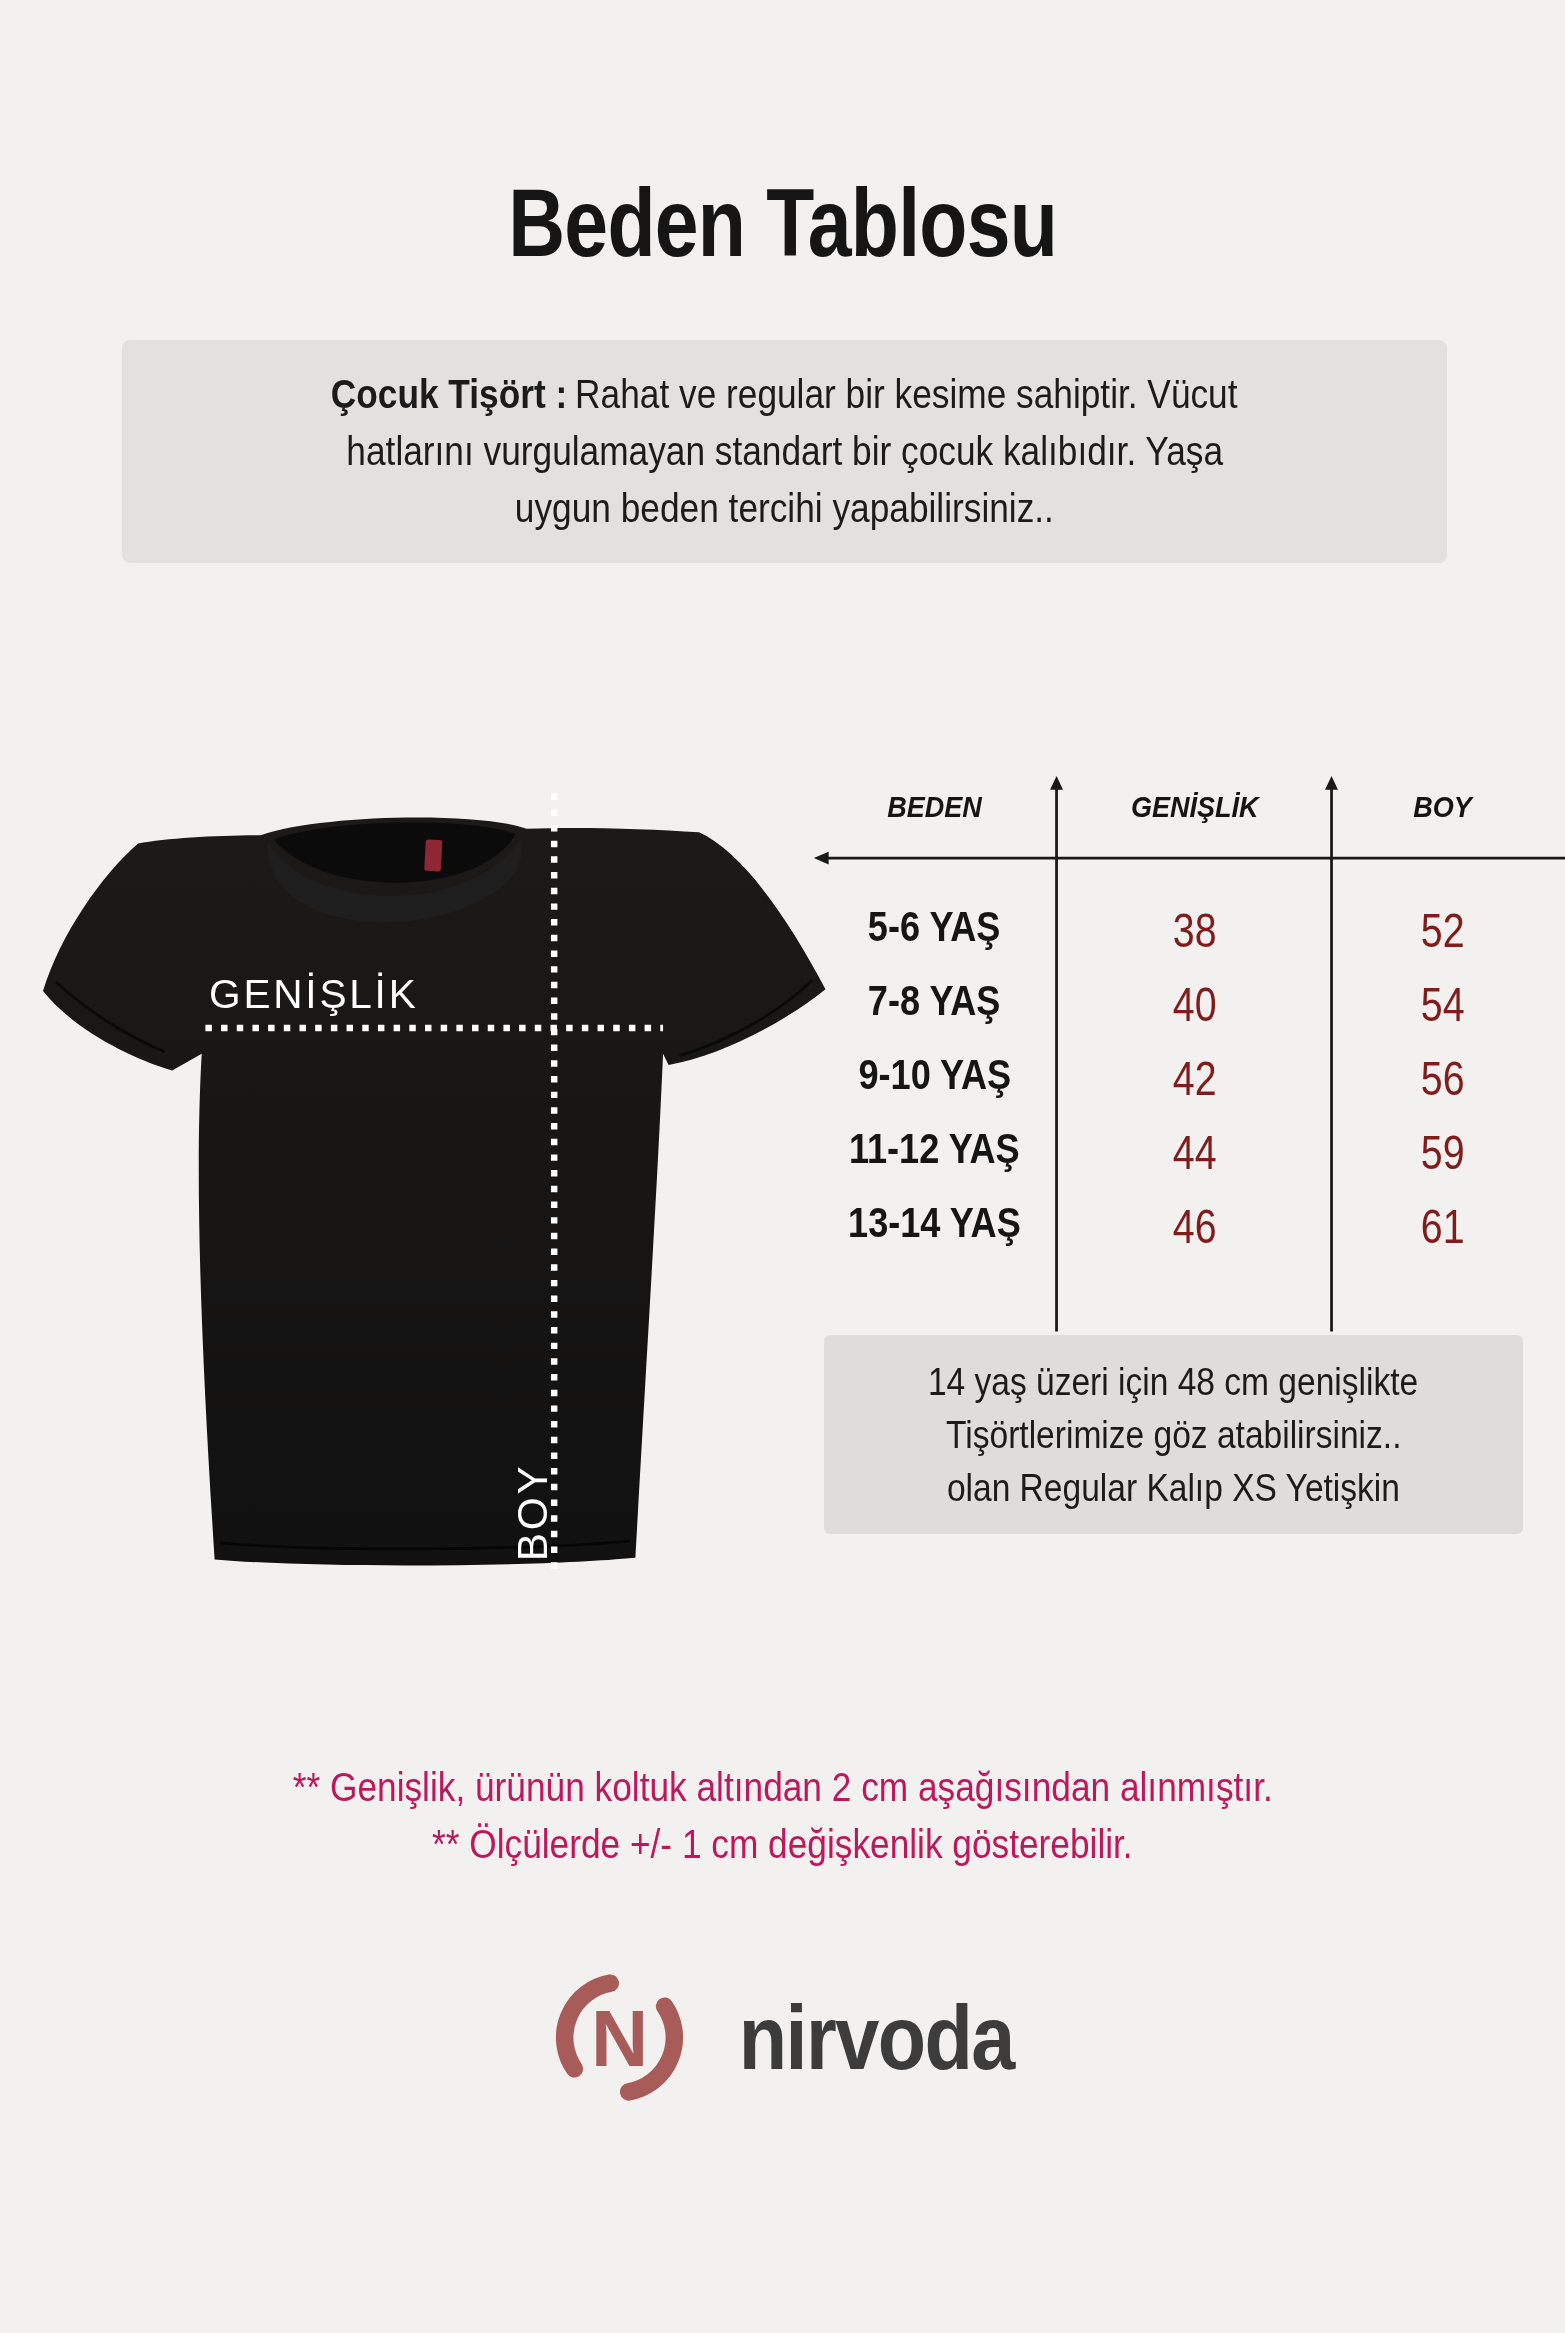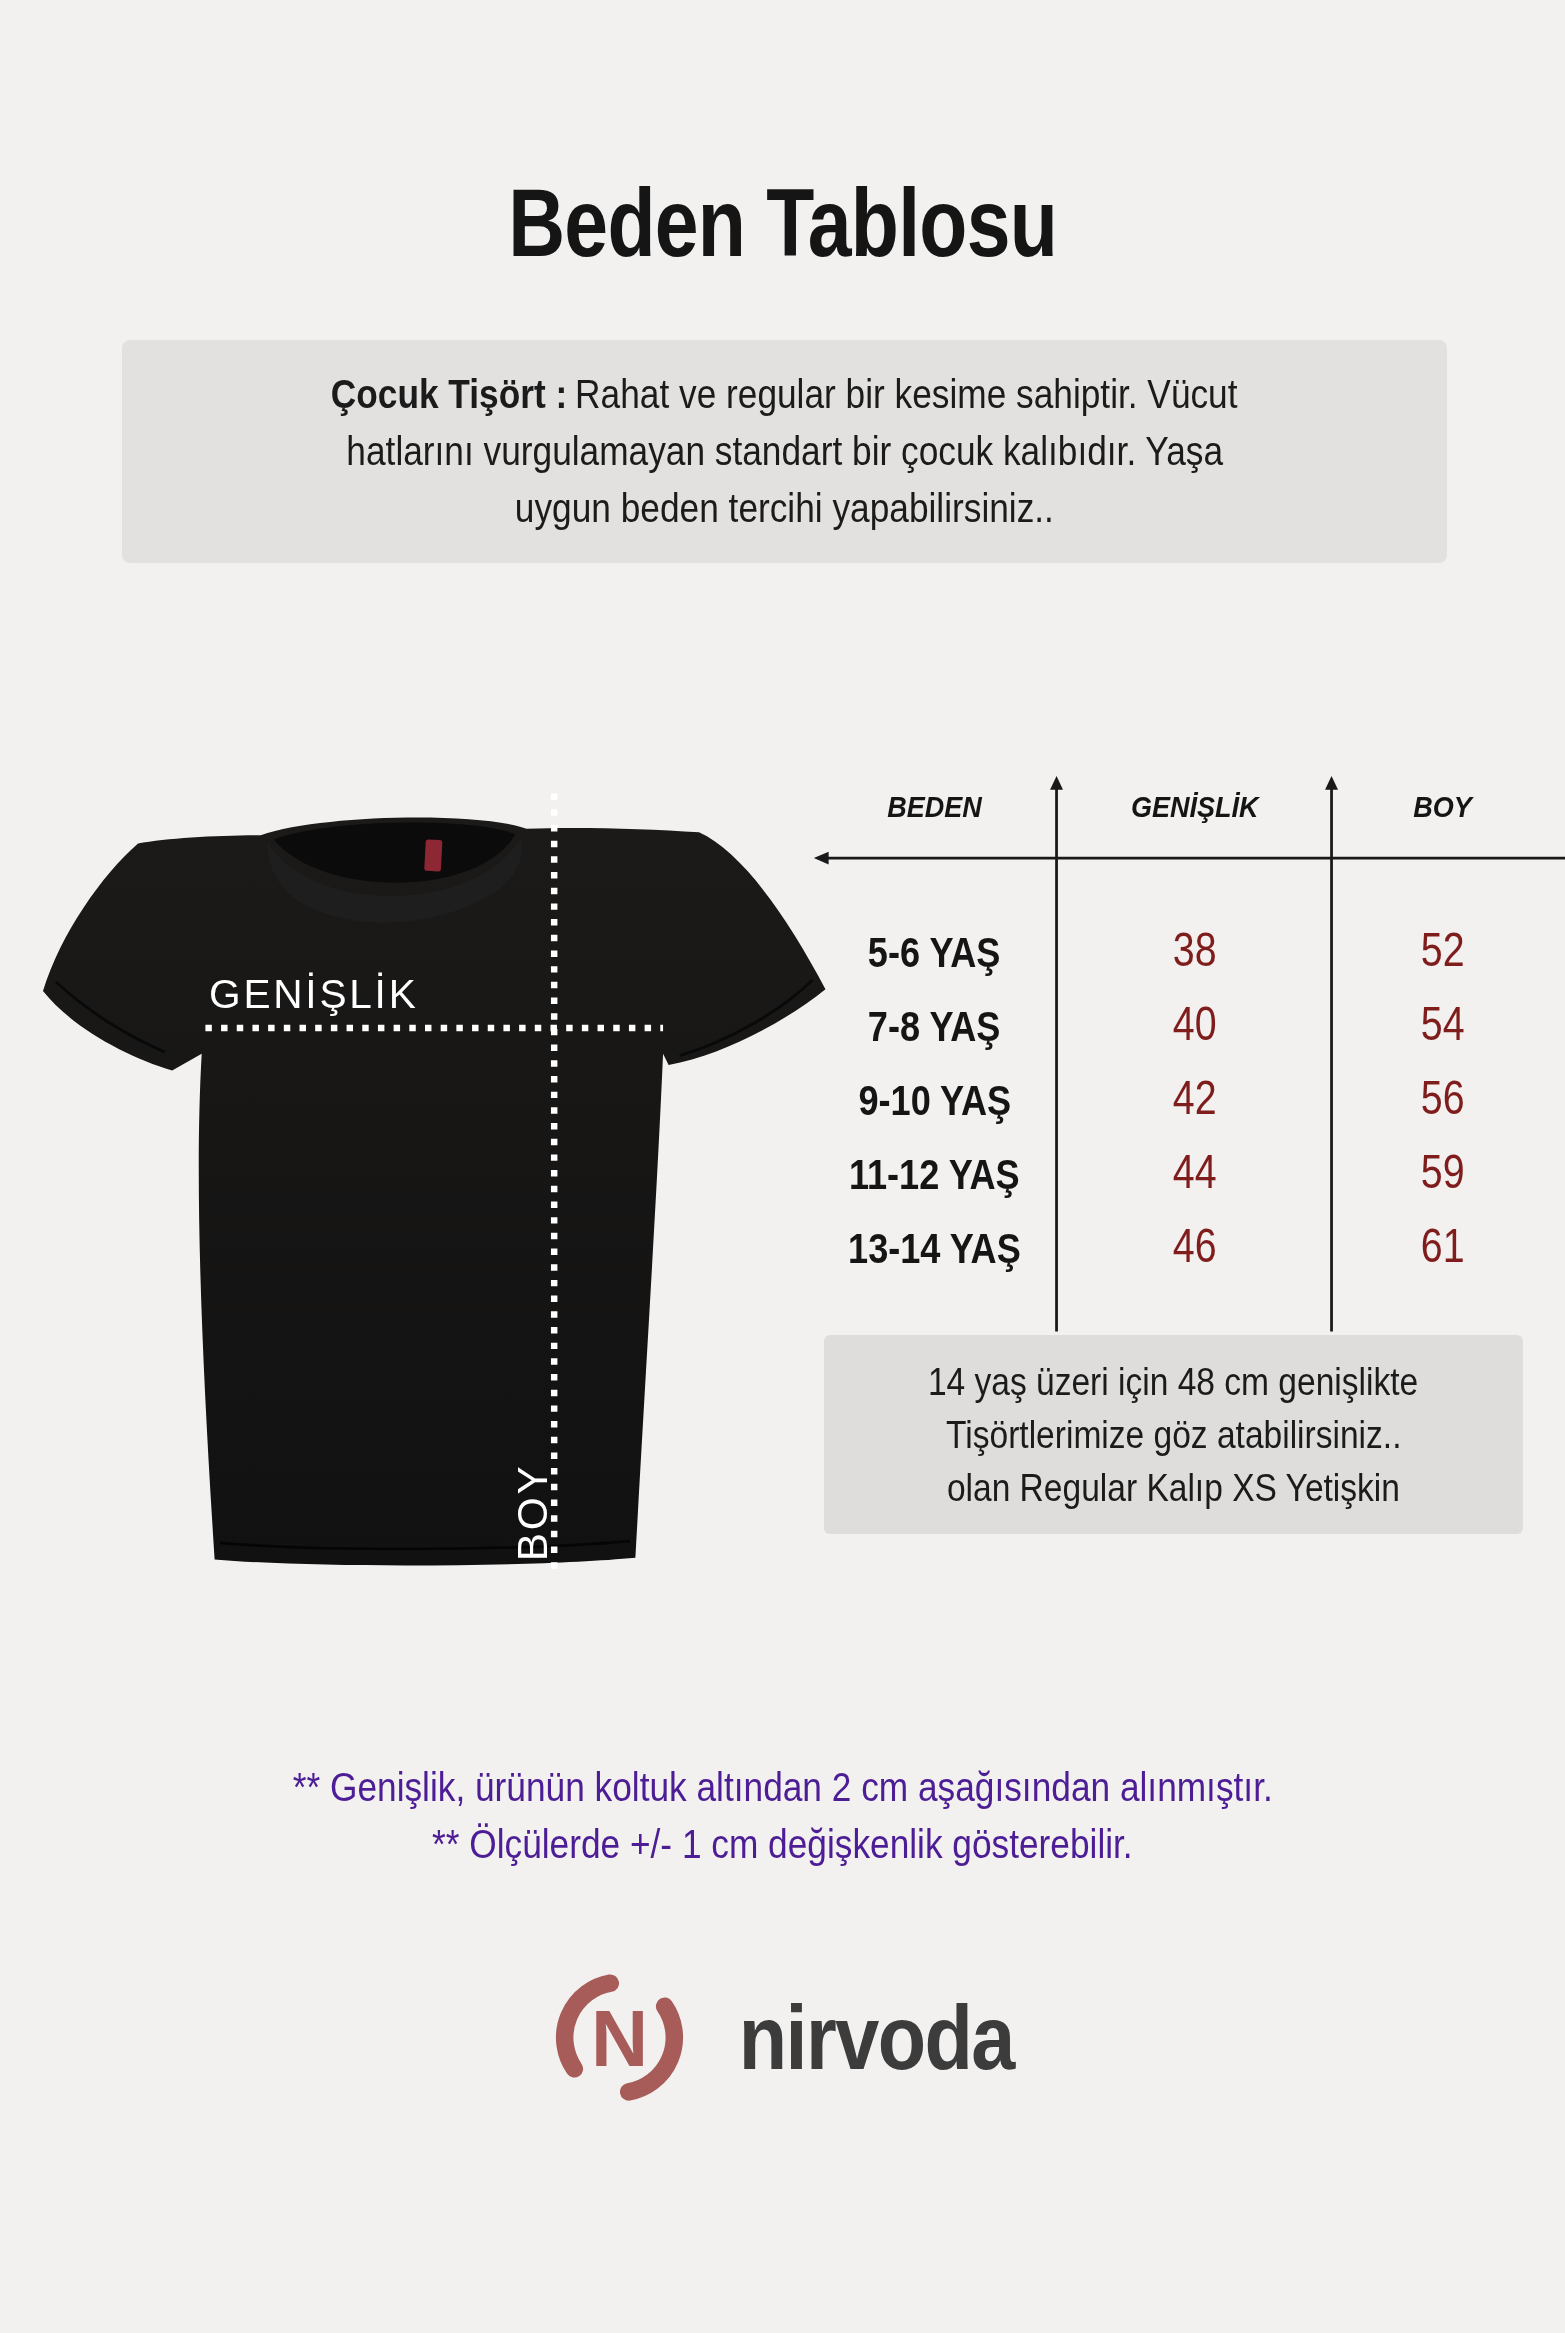--- a/index.html
+++ b/index.html
@@ -28,35 +28,35 @@
 
   .shirt-wrap { left:18.5px; top:786px; width:812px; height:794px; }
 
   .table-lines { left:812px; top:775px; width:753px; height:563px; }
 
   .thead { left:812px; top:790px; width:753px; height:59px; display:flex; }
   .thead .cell { display:flex; justify-content:center;
     font-weight:700; font-size:30px;font-style:italic; }
   .tbody { left:812px; top:903px; width:753px; }
   .trow { height:74px; display:flex; }
-  .trow .cell { display:flex; align-items:flex-end; justify-content:center; }
+  .trow .cell { display:flex; align-items:flex-start; justify-content:center; }
   .c1 { width:245px; } .c2 { width:275px; } .c3 { width:222px; }
   .rlabel { font-weight:700; font-size:42px; }
   .rnum   { font-weight:400; font-size:48px; color:#7f1d1d; }
 
   .note-box {
     left:824px; top:1335px; width:699px; height:199px;
     background:#dedddc; border-radius:6px;
     display:flex; flex-direction:column; justify-content:center;
     text-align:center; font-size:39px; line-height:53px; color:#1b1b1b;
   }
 
   .footnotes {
     left:0; top:1759px; width:100%; text-align:center;
-    font-size:41px; line-height:57px; color:#4c1d95;
+    font-size:41px; line-height:57px; color:#be185d;
   }
 
   .logo { left:0; top:1962px; width:100%; display:flex;
     align-items:center; justify-content:center; gap:13px; }
   .brand { font-size:90px; font-weight:700; color:#3c3c3c; letter-spacing:-1.8px;
     display:inline-block; transform:scaleX(0.88); transform-origin:50% 50%; }
 </style>
 </head>
 <body>
 

